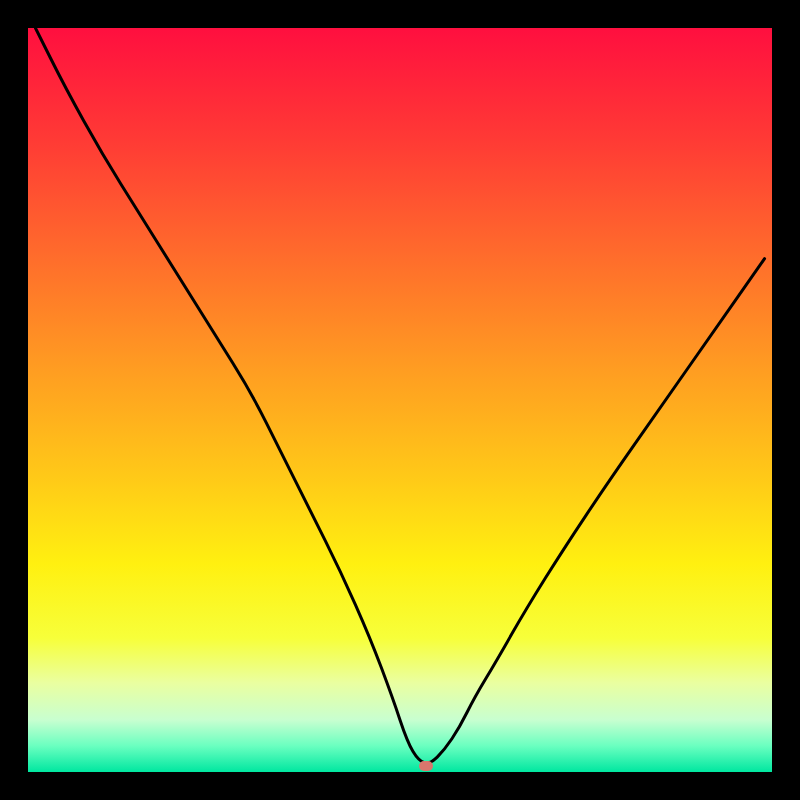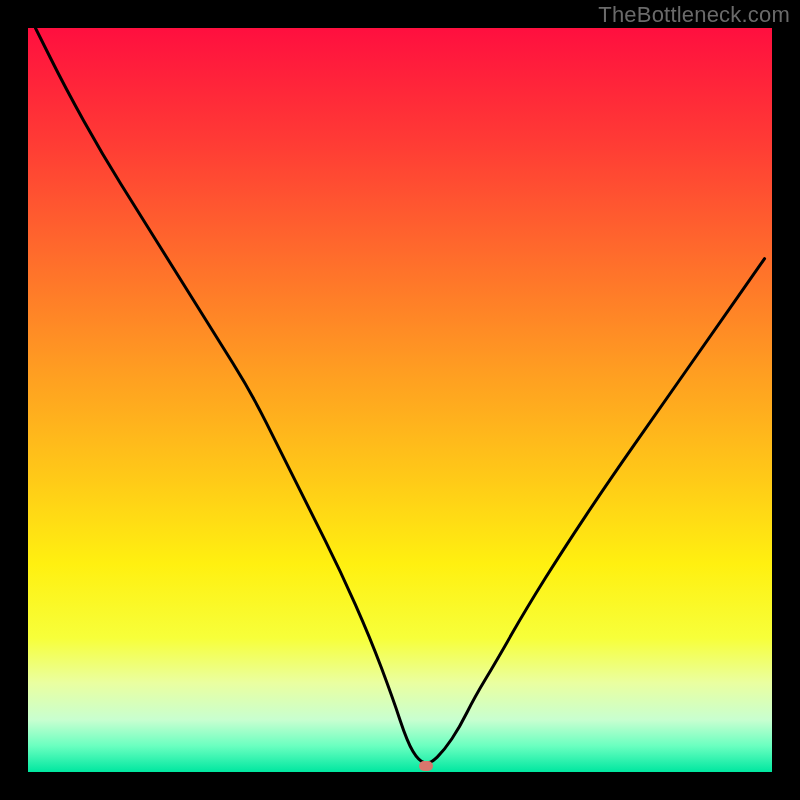--- a/index.html
+++ b/index.html
@@ -47,21 +47,20 @@
     width: 14px;
     height: 10px;
     border-radius: 5px;
     transform: translate(-50%, -50%);
   }
 </style>
 </head>
 <body>
 
 <div class="frame">
-  <div class="watermark">TheBottleneck.com</div>
 
   <div class="plot-area">
     <svg class="gradient" viewBox="0 0 744 744" preserveAspectRatio="none" width="744" height="744">
       <defs>
         <linearGradient id="bg-grad" x1="0" y1="0" x2="0" y2="1">
             <stop offset="0.00%" stop-color="#ff0f3f"></stop>
             <stop offset="15.00%" stop-color="#ff3a35"></stop>
             <stop offset="30.00%" stop-color="#ff6a2c"></stop>
             <stop offset="45.00%" stop-color="#ff9a22"></stop>
             <stop offset="60.00%" stop-color="#ffc818"></stop>

